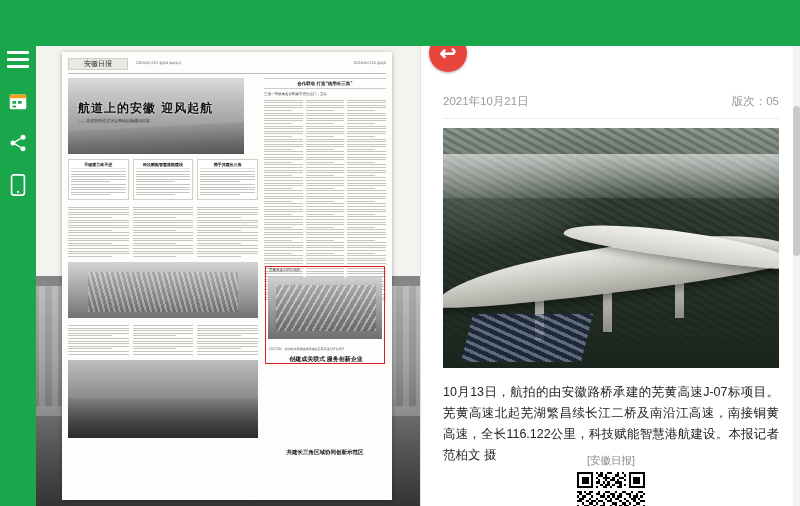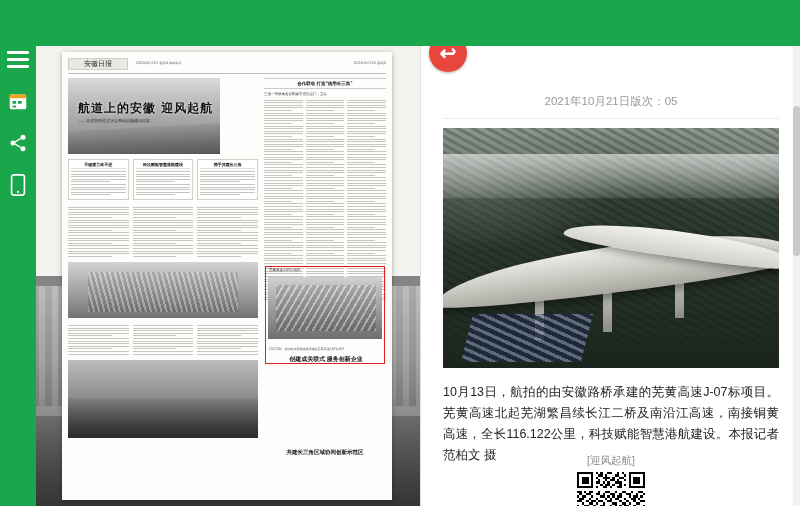--- a/index.html
+++ b/index.html
@@ -103,21 +103,21 @@
   .paper-head-meta {
     position:absolute; left:74px; top:9px; font-size:3px; color:#666;
   }
   .paper-head-date {
     position:absolute; right:6px; top:9px; font-size:3px; color:#666;
   }
   .col-left { position:absolute; left:6px; top:26px; width:190px; }
   .col-right { position:absolute; left:202px; top:26px; width:122px; }
 
   .hero-photo {
-    position:relative; width:152px; height:76px;
+    position:relative; width:176px; height:76px;
     background:
       linear-gradient(180deg,#d7dbdd 0%, #aeb4b7 40%, #7e868a 100%);
     filter: grayscale(1);
     overflow:hidden;
   }
   .hero-photo::after{
     content:""; position:absolute; left:-10px; bottom:-6px; width:220px; height:34px;
     background: linear-gradient(180deg, rgba(120,126,130,.3), rgba(60,66,70,.75));
     transform: rotate(-3deg);
   }
@@ -211,21 +211,21 @@
     position: absolute; left: 8px; top: -12px;
     width: 38px; height: 38px; border-radius: 50%;
     background: #e8453c;
     display:flex; align-items:center; justify-content:center;
     color:#fff; font-size:20px; font-weight:bold;
     box-shadow: 0 1px 3px rgba(0,0,0,.3);
     cursor: pointer; z-index: 5;
   }
   .meta-row {
     position:absolute; left:0; top:48px; width:380px;
-    display:flex; justify-content:center;
+    display:flex; justify-content:space-between;
     padding: 0 22px;
     color:#999; font-size:11.5px;
   }
   .meta-rule {
     position:absolute; left:22px; top:72px; width:336px; height:1px; background:#ececec;
   }
   .article-photo {
     position:absolute; left:22px; top:82px; width:336px; height:240px;
     overflow:hidden; background:#2f3a33;
     cursor: pointer;
@@ -818,21 +818,21 @@
       <div class="pier p1"></div>
       <div class="pier p2"></div>
       <div class="pier p3"></div>
       <div class="ph-solar"></div>
       <div class="ph-bridge"></div>
       <div class="ph-bridge2"></div>
     </div>
 
     <div class="caption">10月13日，航拍的由安徽路桥承建的芜黄高速J-07标项目。芜黄高速北起芜湖繁昌续长江二桥及南沿江高速，南接铜黄高速，全长116.122公里，科技赋能智慧港航建设。本报记者 范柏文 摄</div>
 
-    <div class="scan-hint">[迎风起航]</div>
+    <div class="scan-hint">[安徽日报]</div>
 
     <div class="qr-wrap">
       <div class="qr">
         <svg width="68" height="68" viewBox="0 0 29 29" shape-rendering="crispEdges">
           <rect width="29" height="29" fill="#fff"></rect>
           <g fill="#000">
             <rect x="0" y="0" width="7" height="1"></rect>
               <rect x="0" y="6" width="7" height="1"></rect>
             <rect x="0" y="0" width="1" height="7"></rect>
               <rect x="6" y="0" width="1" height="7"></rect>

